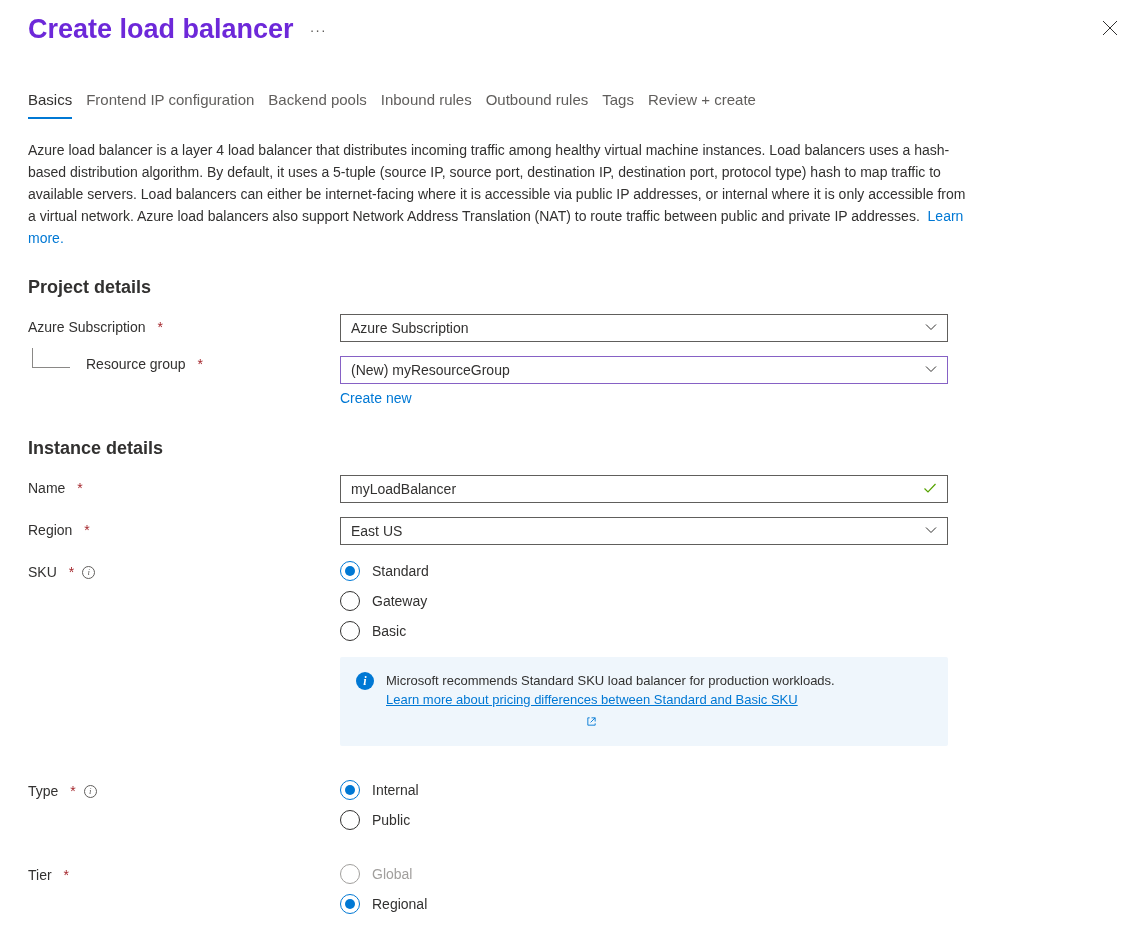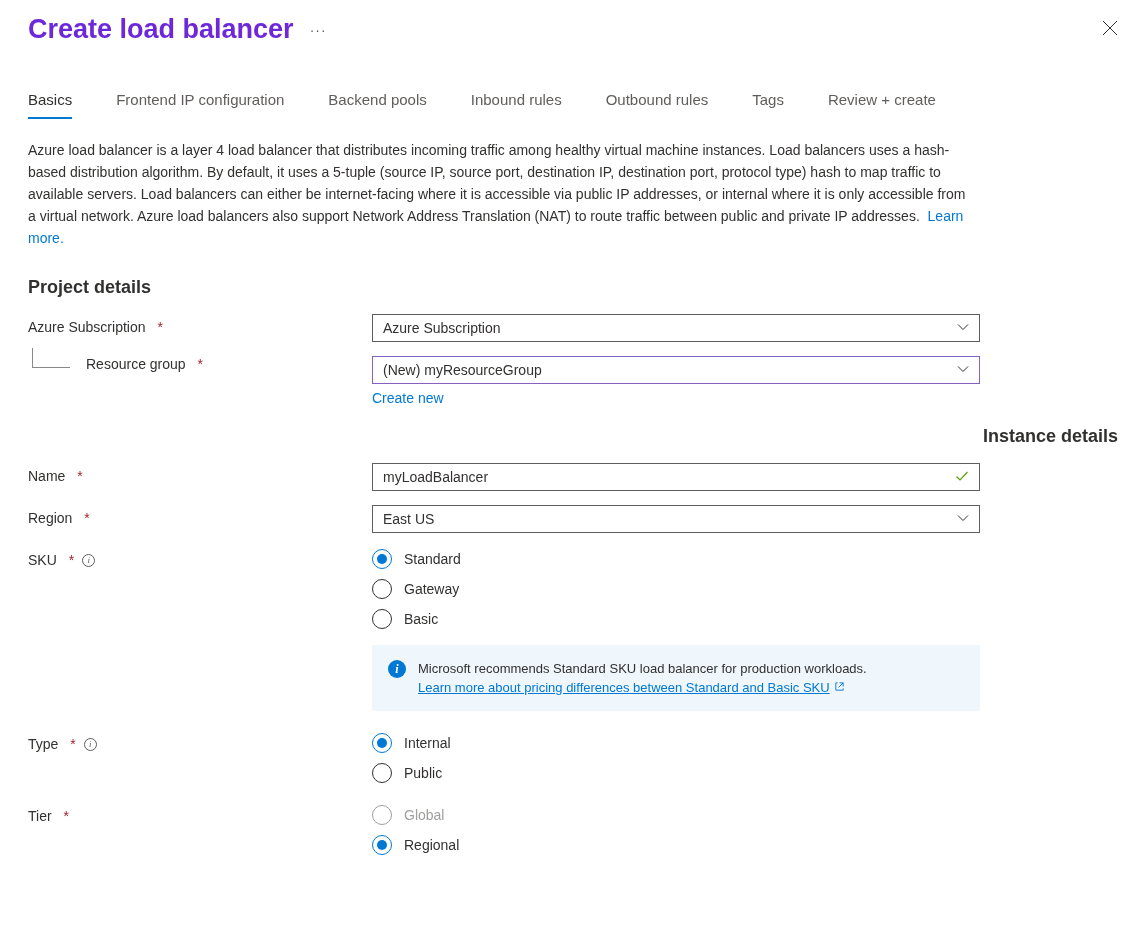--- a/index.html
+++ b/index.html
@@ -24,21 +24,21 @@
   }
   .page-title {
     font-size: 27px;
     font-weight: 600;
     color: #6d28d9;
   }
   .more-icon { font-size: 14px; color: #605e5c; letter-spacing: 1px; }
   .close-icon svg { width: 16px; height: 16px; }
   .tabs {
     display: flex;
-    gap: 44px;
+    gap: 14px;
     border-bottom: 1px solid transparent;
     margin-bottom: 20px;
     margin-top: 16px;
   }
   .tab {
     font-size: 15px;
     color: #605e5c;
     padding-bottom: 10px;
     cursor: pointer;
     position: relative;
@@ -65,21 +65,20 @@
   .section-title {
     font-size: 18px;
     font-weight: 600;
     color: #323130;
     margin-bottom: 16px;
   }
   .form-row {
     display: flex;
     align-items: flex-start;
     margin-bottom: 14px;
-    gap: 32px;
   }
   .label-col {
     width: 312px;
     flex-shrink: 0;
     font-size: 14px;
     color: #323130;
     padding-top: 5px;
     display: flex;
     align-items: center;
     gap: 4px;
@@ -203,23 +202,24 @@
     flex-shrink: 0;
     margin-top: 1px;
   }
   .info-box a {
     color: #0078d4;
     text-decoration: underline;
     cursor: pointer;
     display: inline-flex;
     align-items: center;
     gap: 4px;
+    flex-direction: column;
   }
   .ext-icon svg { width: 11px; height: 11px; }
-  .section-gap { margin-top: 20px; text-align: right; }
+  .section-gap { margin-top: 32px; }
   .row-gap-sm { margin-bottom: 10px; }
 </style>
 </head>
 <body>
 
 <div class="header-row">
   <div class="title-wrap">
     <h1 class="page-title">Create load balancer</h1>
     <span class="more-icon">···</span>
   </div>

